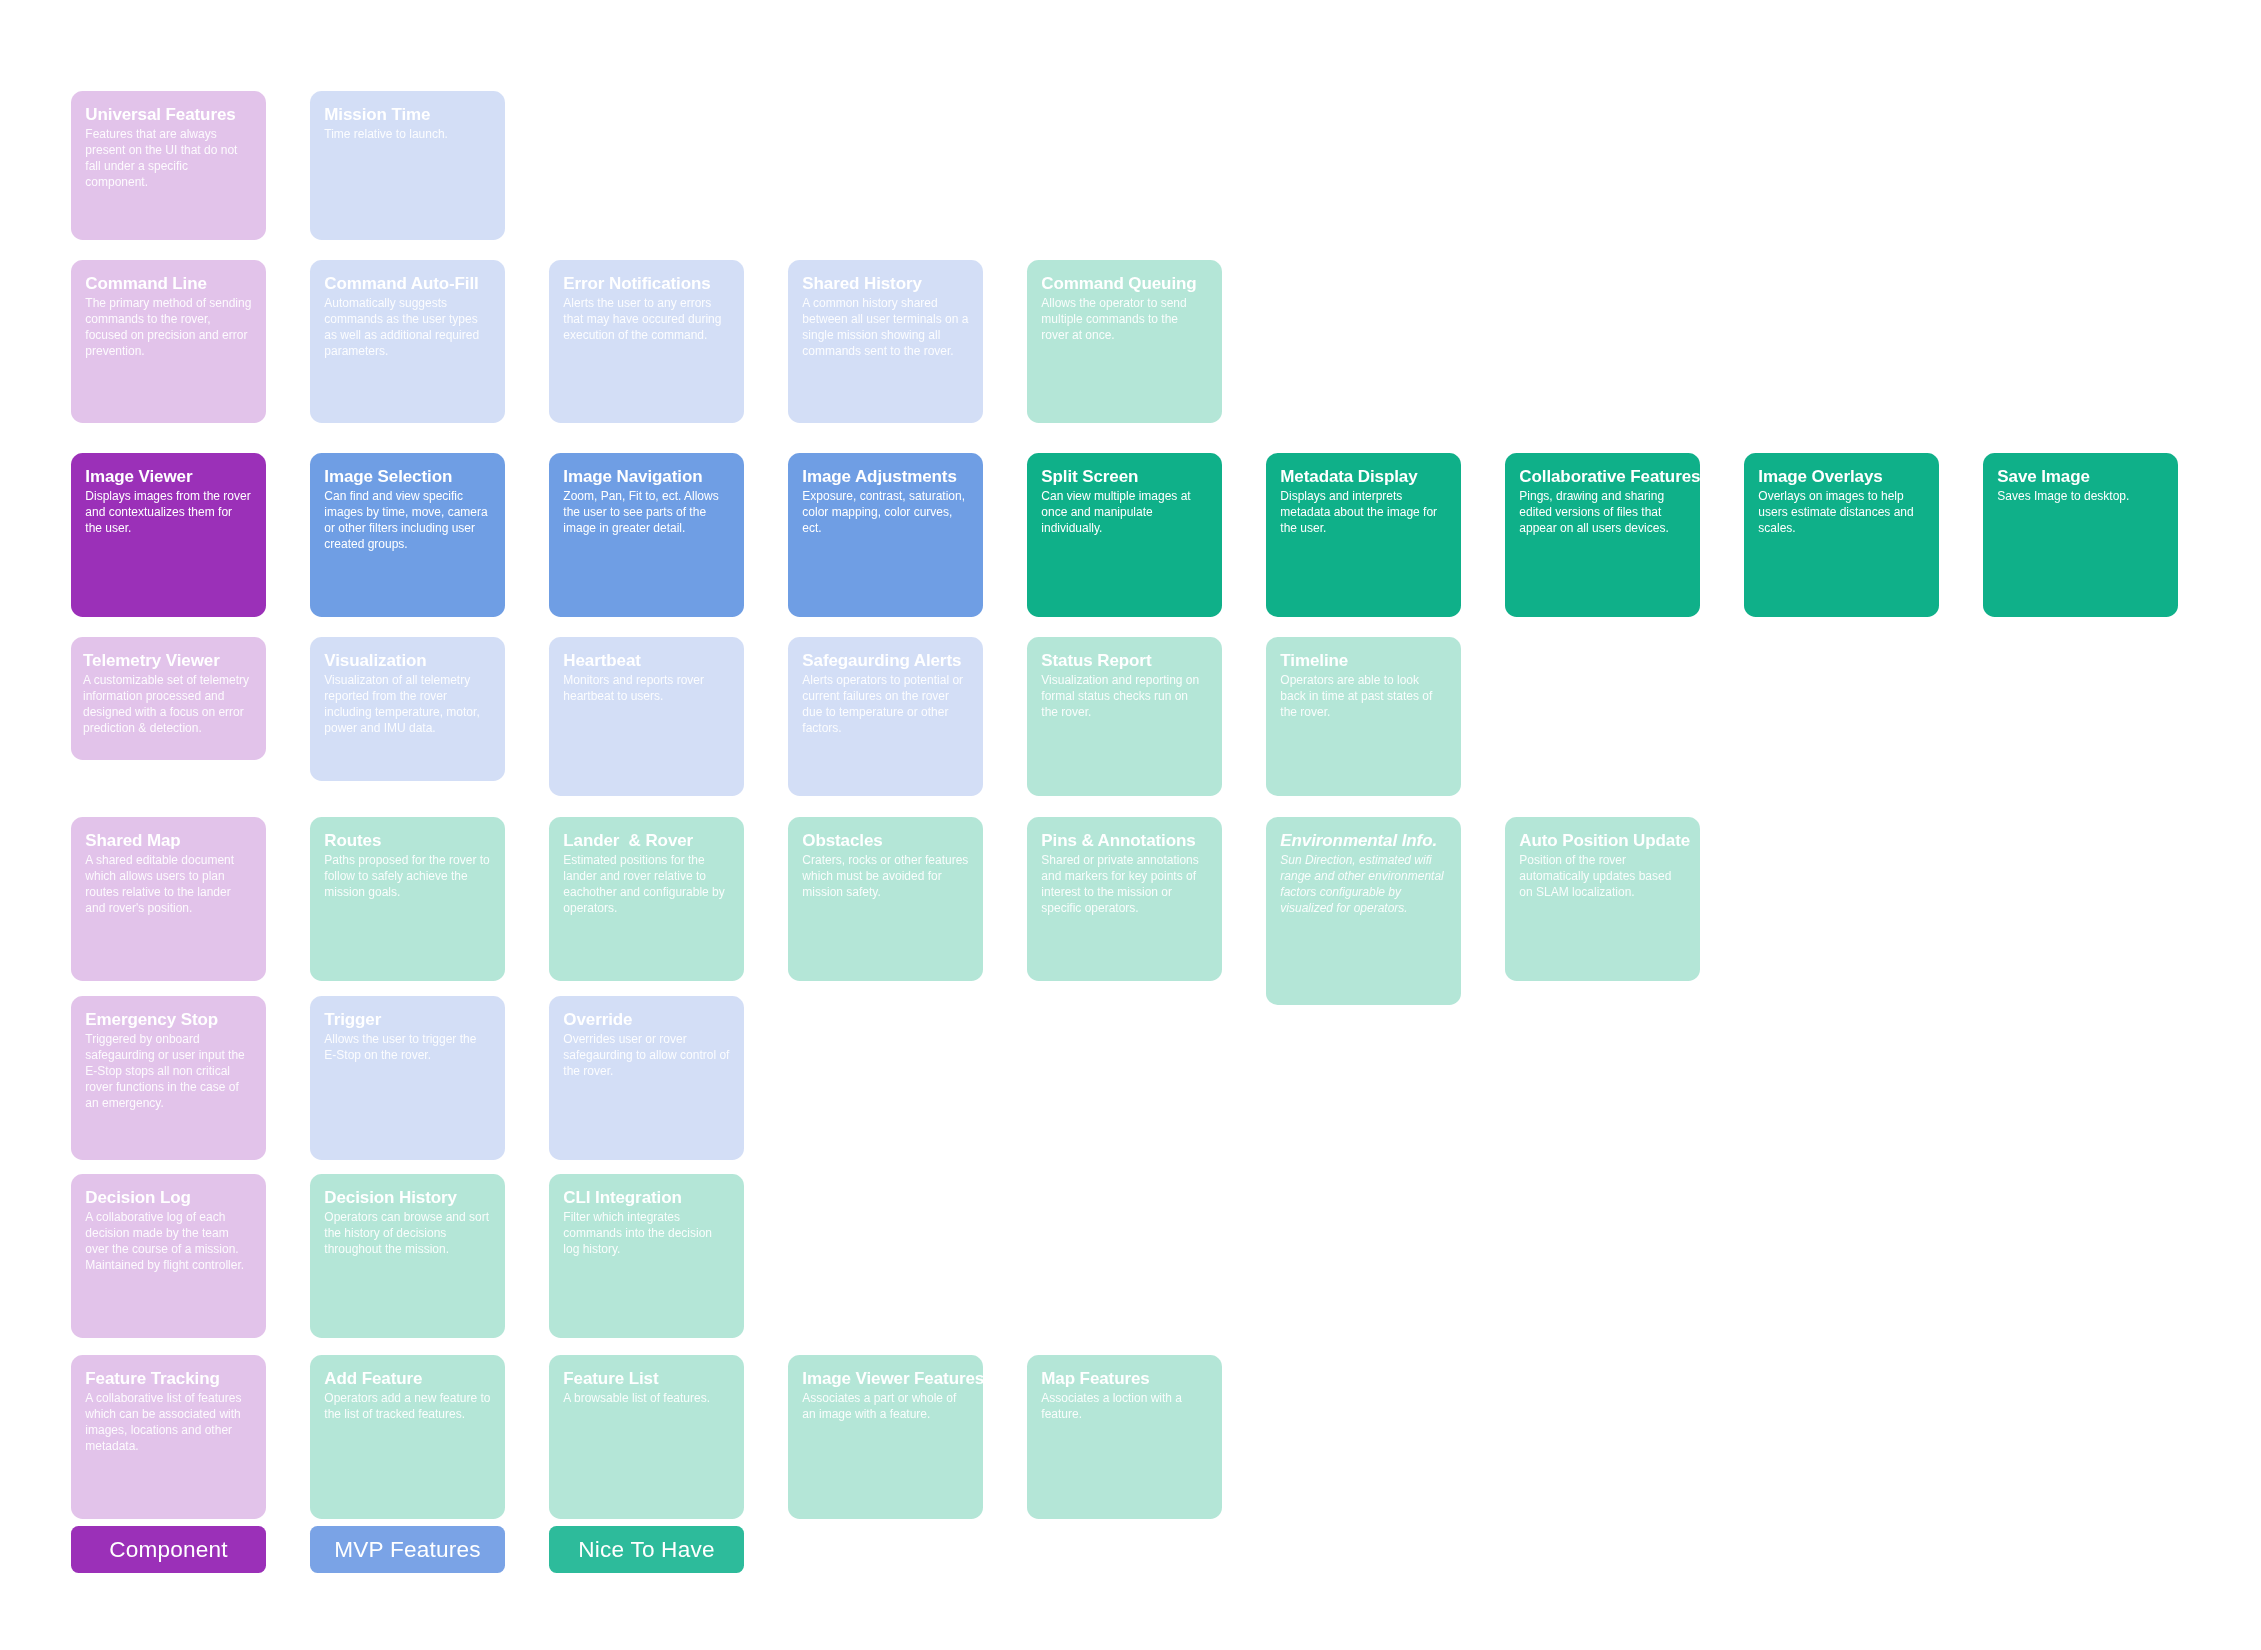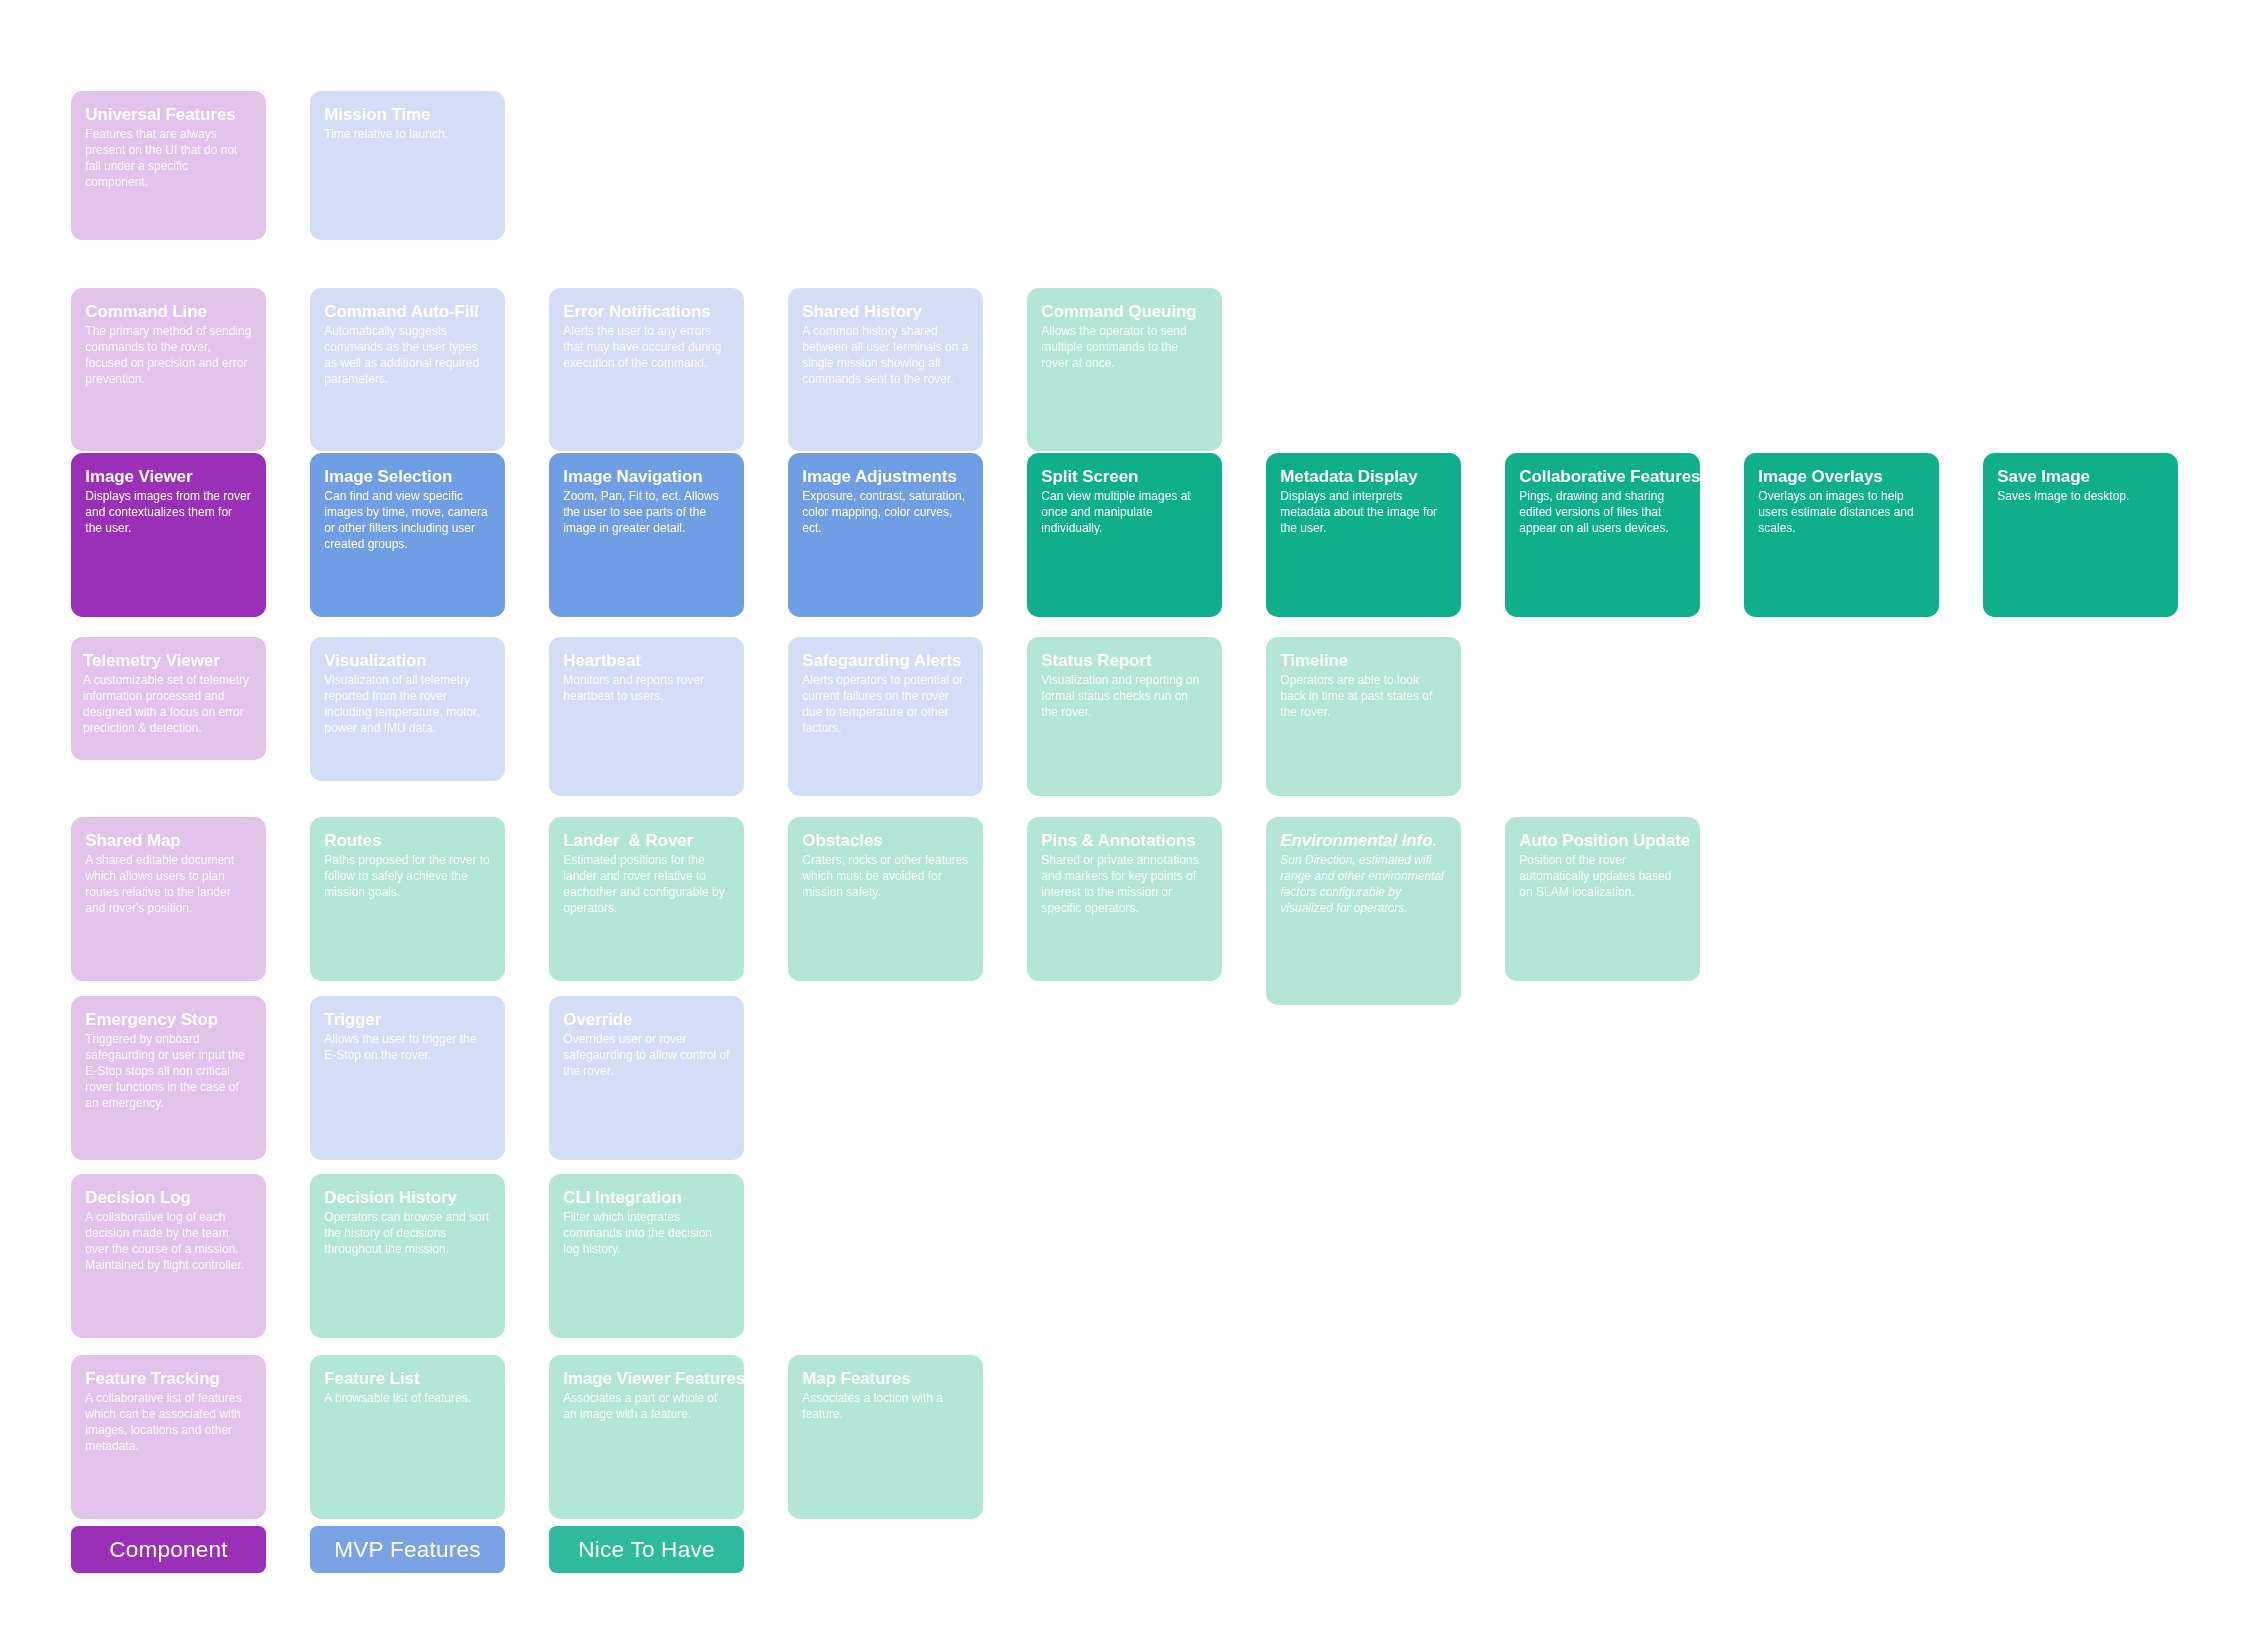--- a/index.html
+++ b/index.html
@@ -73,21 +73,21 @@
     <div class="row" style="top: 91px;">
       <div class="card faded c-component-off" style="height: 149px;">
         <div class="card-title">Universal Features</div>
         <div class="card-desc">Features that are always present on the UI that do not fall under a specific component.</div>
       </div>
       <div class="card faded c-mvp-off" style="height: 149px;">
         <div class="card-title">Mission Time</div>
         <div class="card-desc">Time relative to launch.</div>
       </div>
     </div>
-    <div class="row" style="top: 288px;">
+    <div class="row" style="top: 260px;">
       <div class="card faded c-component-off" style="height: 163px;">
         <div class="card-title">Command Line</div>
         <div class="card-desc">The primary method of sending commands to the rover, focused on precision and error prevention.</div>
       </div>
       <div class="card faded c-mvp-off" style="height: 163px;">
         <div class="card-title">Command Auto-Fill</div>
         <div class="card-desc">Automatically suggests commands as the user types as well as additional required parameters.</div>
       </div>
       <div class="card faded c-mvp-off" style="height: 163px;">
         <div class="card-title">Error Notifications</div>
@@ -221,20 +221,24 @@
       </div>
       <div class="card faded c-nice-off" style="height: 164px;">
         <div class="card-title">CLI Integration</div>
         <div class="card-desc">Filter which integrates commands into the decision log history.</div>
       </div>
     </div>
     <div class="row" style="top: 1355px;">
       <div class="card faded c-component-off" style="height: 164px;">
         <div class="card-title">Feature Tracking</div>
         <div class="card-desc">A collaborative list of features which can be associated with images, locations and other metadata.</div>
+      </div>
+      <div class="card faded c-nice-off" style="height: 164px;">
+        <div class="card-title">Add Feature</div>
+        <div class="card-desc">Operators add a new feature to the list of tracked features.</div>
       </div>
       <div class="card faded c-nice-off" style="height: 164px;">
         <div class="card-title">Feature List</div>
         <div class="card-desc">A browsable list of features.</div>
       </div>
       <div class="card faded c-nice-off" style="height: 164px;">
         <div class="card-title">Image Viewer Features</div>
         <div class="card-desc">Associates a part or whole of an image with a feature.</div>
       </div>
       <div class="card faded c-nice-off" style="height: 164px;">

